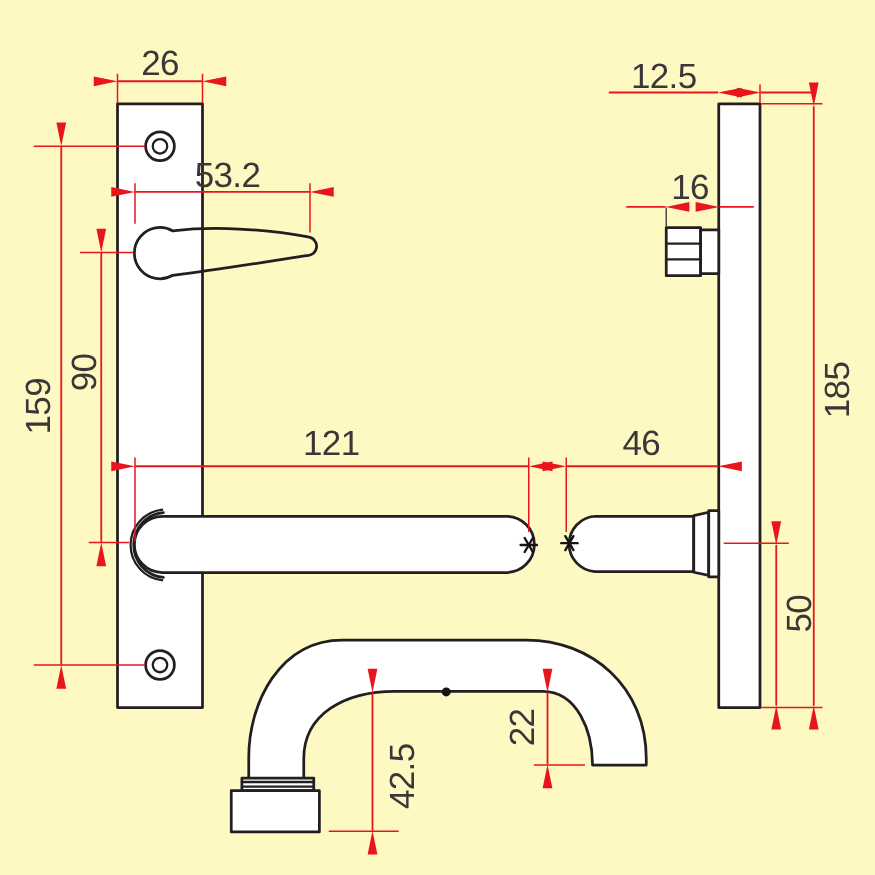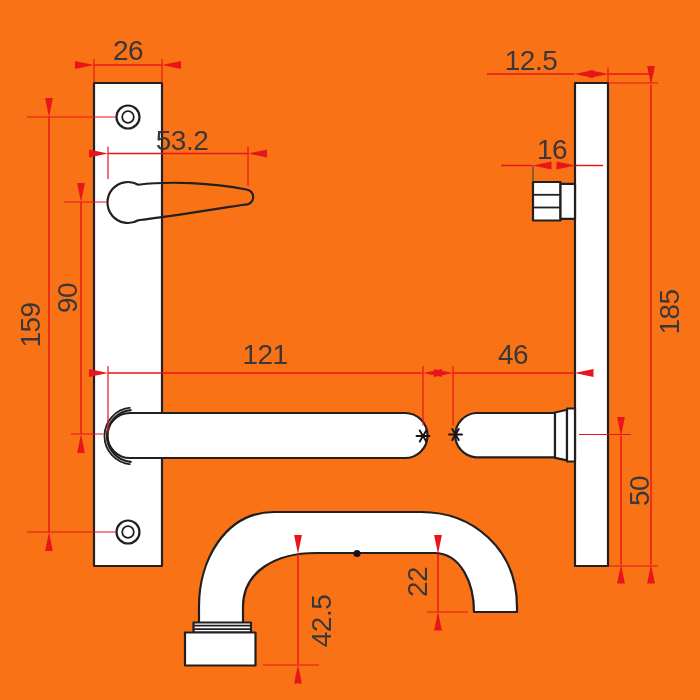--- a/index.html
+++ b/index.html
@@ -1,16 +1,16 @@
 <!DOCTYPE html>
 <html><head>
 <meta charset="utf-8">
 <style>
   html,body{margin:0;padding:0;background:#ffffff;}
-  .stage{position:relative;width:700px;height:700px;background:#f97316;overflow:hidden;}
+  .stage{position:relative;width:700px;height:700px;background:#fef9c3;overflow:hidden;}
   svg{display:block;}
   .ln   {stroke:#231f20;stroke-width:2.2;fill:none;stroke-linecap:round;stroke-linejoin:round;}
   .lnf  {stroke:#231f20;stroke-width:2.2;fill:#ffffff;stroke-linecap:round;stroke-linejoin:round;}
   .thin {stroke:#231f20;stroke-width:1.8;fill:none;}
   .dim  {stroke:#e8151c;stroke-width:1.45;fill:none;}
   .ext  {stroke:#e8151c;stroke-width:1.2;fill:none;}
   .extd {stroke:#4a4a4a;stroke-width:1.2;fill:none;}
   .ast  {stroke:#151314;stroke-width:1.9;stroke-linecap:round;}
   .dtxt {font-family:"Liberation Sans","DejaVu Sans",sans-serif;font-size:28px;fill:#3b3738;
          letter-spacing:-0.5px;text-anchor:middle;}

